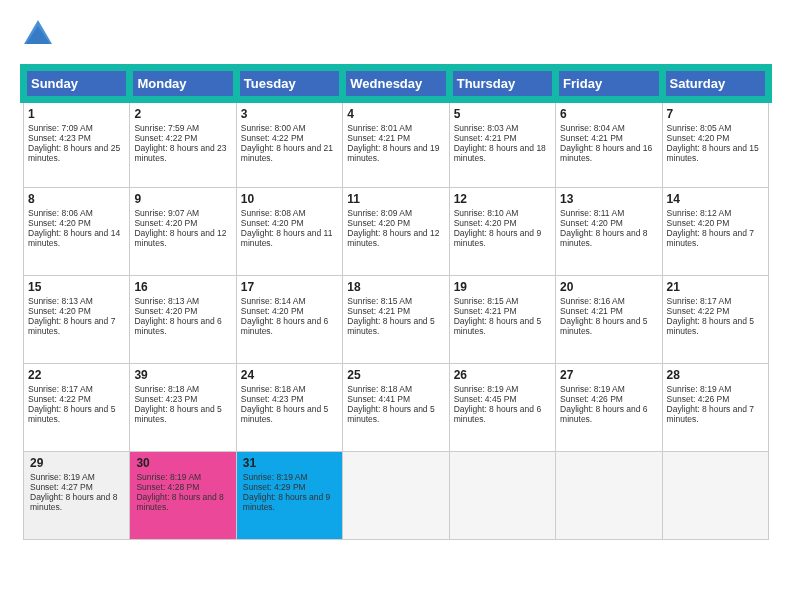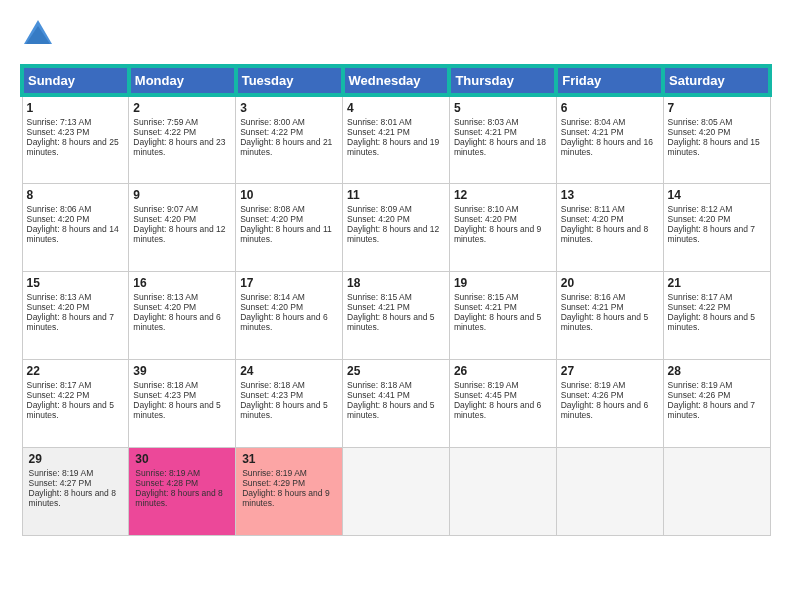--- a/index.html
+++ b/index.html
@@ -52,21 +52,21 @@
       border-collapse: collapse;
       table-layout: fixed;
     }
     .calendar thead tr th {
       background: #3a6bbf;
       color: #fff;
       font-size: 13px;
       font-weight: bold;
       padding: 5px 4px;
       text-align: left;
-      border: 4px solid #14b8a6;
+      border: 7px solid #14b8a6;
     }
     .calendar tbody tr td {
       vertical-align: top;
       border: 1px solid #ccc;
       padding: 4px 4px 3px 4px;
       font-size: 8.5px;
       color: #333;
       background: #fff;
       height: 88px;
     }
@@ -125,21 +125,21 @@
           <th>Wednesday</th>
           <th>Thursday</th>
           <th>Friday</th>
           <th>Saturday</th>
         </tr>
     </thead>
     <tbody id="calendar-body">
         <tr>
           <td>
         <span class="day-num">1</span>
-        <span>Sunrise: 7:13 AM</span><br>
+        <span>Sunrise: 7:09 AM</span><br>
         <span>Sunset: 4:23 PM</span><br>
         <span>Daylight: 8 hours and 25 minutes.</span>
       </td>
           <td>
         <span class="day-num">2</span>
         <span>Sunrise: 7:59 AM</span><br>
         <span>Sunset: 4:22 PM</span><br>
         <span>Daylight: 8 hours and 23 minutes.</span>
       </td>
           <td>
@@ -311,21 +311,21 @@
         <span>Sunrise: 8:19 AM</span><br>
         <span>Sunset: 4:27 PM</span><br>
         <span>Daylight: 8 hours and 8 minutes.</span>
       </td>
           <td style="background: #ec4899;">
         <span class="day-num">30</span>
         <span>Sunrise: 8:19 AM</span><br>
         <span>Sunset: 4:28 PM</span><br>
         <span>Daylight: 8 hours and 8 minutes.</span>
       </td>
-          <td style="background: #fca5a5;">
+          <td style="background: #0ea5e9;">
         <span class="day-num">31</span>
         <span>Sunrise: 8:19 AM</span><br>
         <span>Sunset: 4:29 PM</span><br>
         <span>Daylight: 8 hours and 9 minutes.</span>
       </td>
           <td class="cell-empty"></td>
           <td class="cell-empty"></td>
           <td class="cell-empty"></td>
           <td class="cell-empty"></td>
         </tr>

